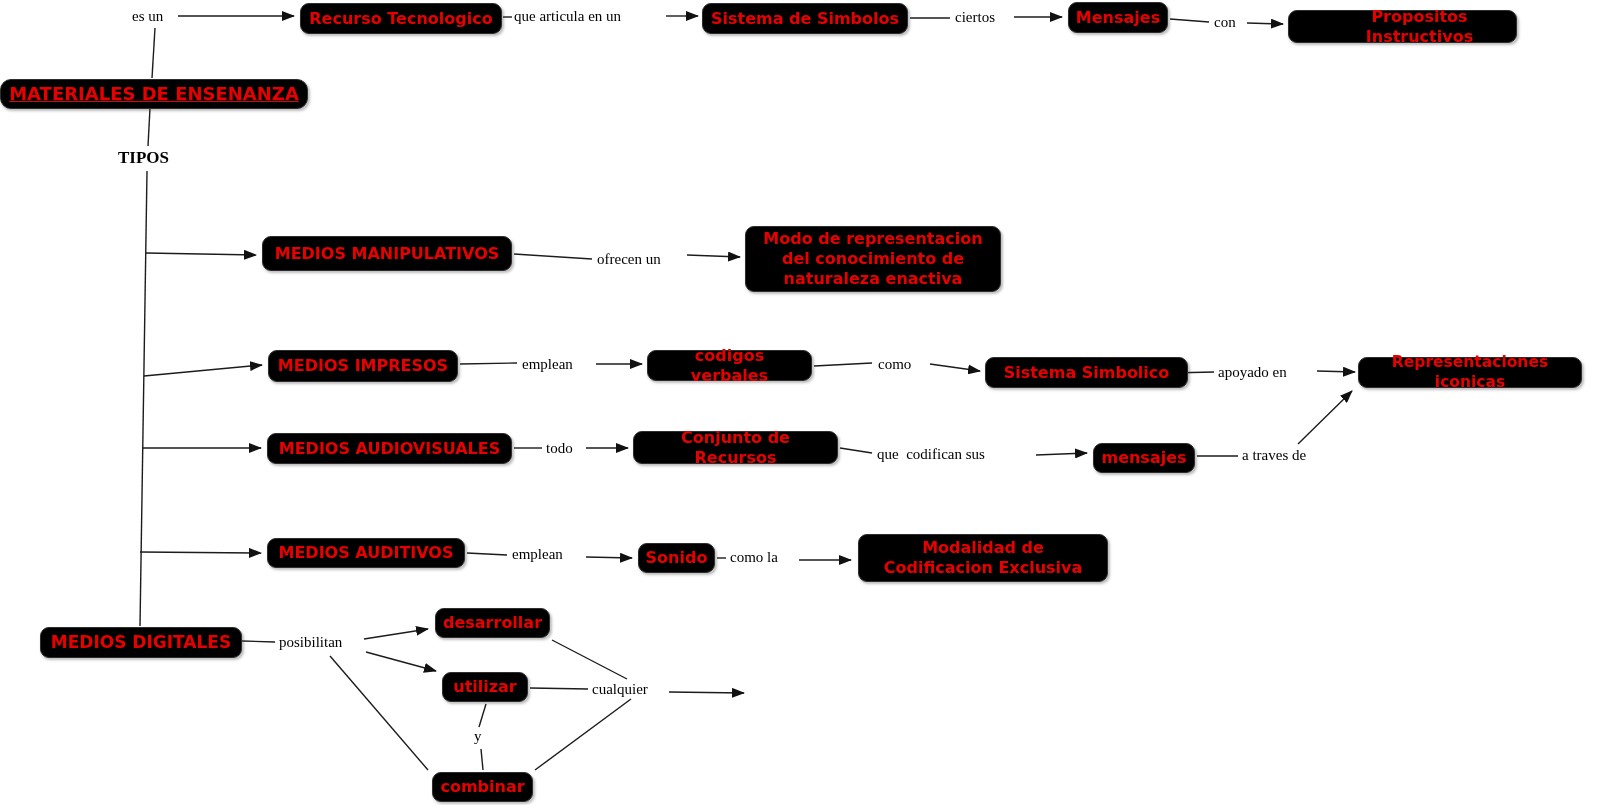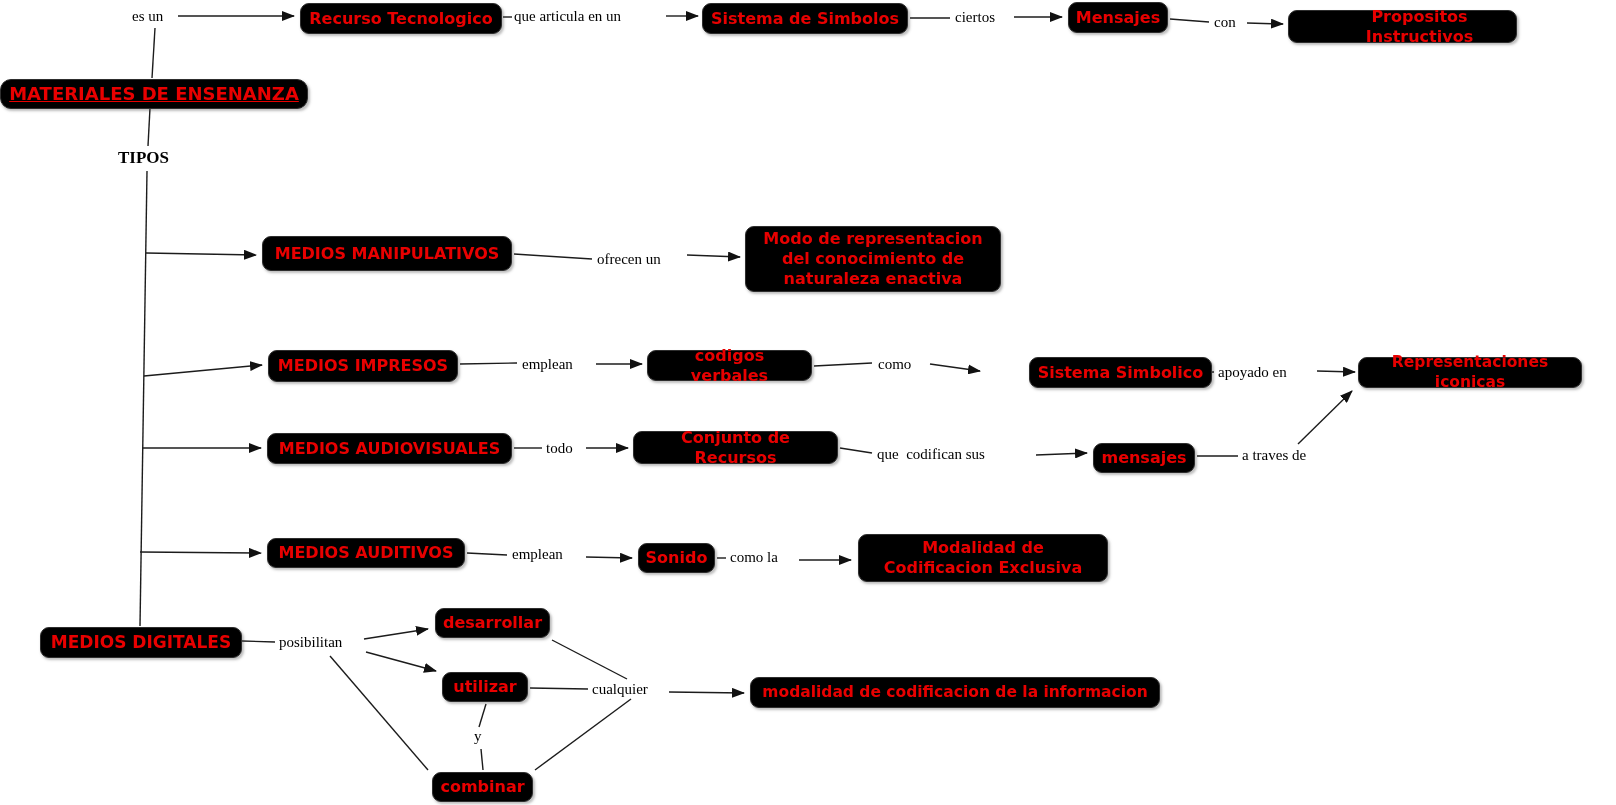--- a/index.html
+++ b/index.html
@@ -93,21 +93,21 @@
   <div class="node" style="left:1288px;top:10px;width:229px;height:33px;padding-left:40px;">Propositos Instructivos</div>
 
   <div class="node" style="left:262px;top:236px;width:250px;height:35px;">MEDIOS MANIPULATIVOS</div>
 
   <div class="node" style="left:745px;top:226px;width:256px;height:66px;">Modo de representacion del conocimiento de naturaleza enactiva</div>
 
   <div class="node" style="left:268px;top:350px;width:190px;height:32px;">MEDIOS IMPRESOS</div>
 
   <div class="node" style="left:647px;top:350px;width:165px;height:31px;">codigos verbales</div>
 
-  <div class="node" style="left:1029px;top:357px;width:183px;height:31px;">Sistema Simbolico</div>
+  <div class="node" style="left:985px;top:357px;width:203px;height:31px;">Sistema Simbolico</div>
 
   <div class="node small-text" style="left:1358px;top:357px;width:224px;height:31px;">Representaciones iconicas</div>
 
   <div class="node" style="left:633px;top:431px;width:205px;height:33px;">Conjunto de Recursos</div>
 
   <div class="node" style="left:267px;top:433px;width:245px;height:31px;">MEDIOS AUDIOVISUALES</div>
 
   <div class="node" style="left:1093px;top:443px;width:102px;height:30px;">mensajes</div>
 
   <div class="node" style="left:267px;top:538px;width:198px;height:30px;">MEDIOS AUDITIVOS</div>
@@ -117,21 +117,20 @@
   <div class="node" style="left:858px;top:534px;width:250px;height:48px;">Modalidad de Codificacion Exclusiva</div>
 
   <div class="node med" style="left:40px;top:627px;width:202px;height:31px;">MEDIOS DIGITALES</div>
 
   <div class="node" style="left:435px;top:608px;width:115px;height:30px;">desarrollar</div>
 
   <div class="node" style="left:442px;top:672px;width:86px;height:30px;">utilizar</div>
 
   <div class="node" style="left:432px;top:772px;width:101px;height:30px;">combinar</div>
 
-  <div class="node small-text" style="left:750px;top:677px;width:410px;height:31px;">modalidad de codificacion de la informacion</div>
 
   <div class="linklabel" style="left:130px;top:8px;">es un</div>
   <div class="linklabel" style="left:512px;top:8px;">que articula en un</div>
   <div class="linklabel" style="left:953px;top:9px;">ciertos</div>
   <div class="linklabel" style="left:1212px;top:14px;">con</div>
   <div class="linklabel bold" style="left:116px;top:149px;">TIPOS</div>
   <div class="linklabel" style="left:595px;top:251px;">ofrecen un</div>
   <div class="linklabel" style="left:520px;top:356px;">emplean</div>
   <div class="linklabel" style="left:876px;top:356px;">como</div>
   <div class="linklabel" style="left:1216px;top:364px;">apoyado en</div>

